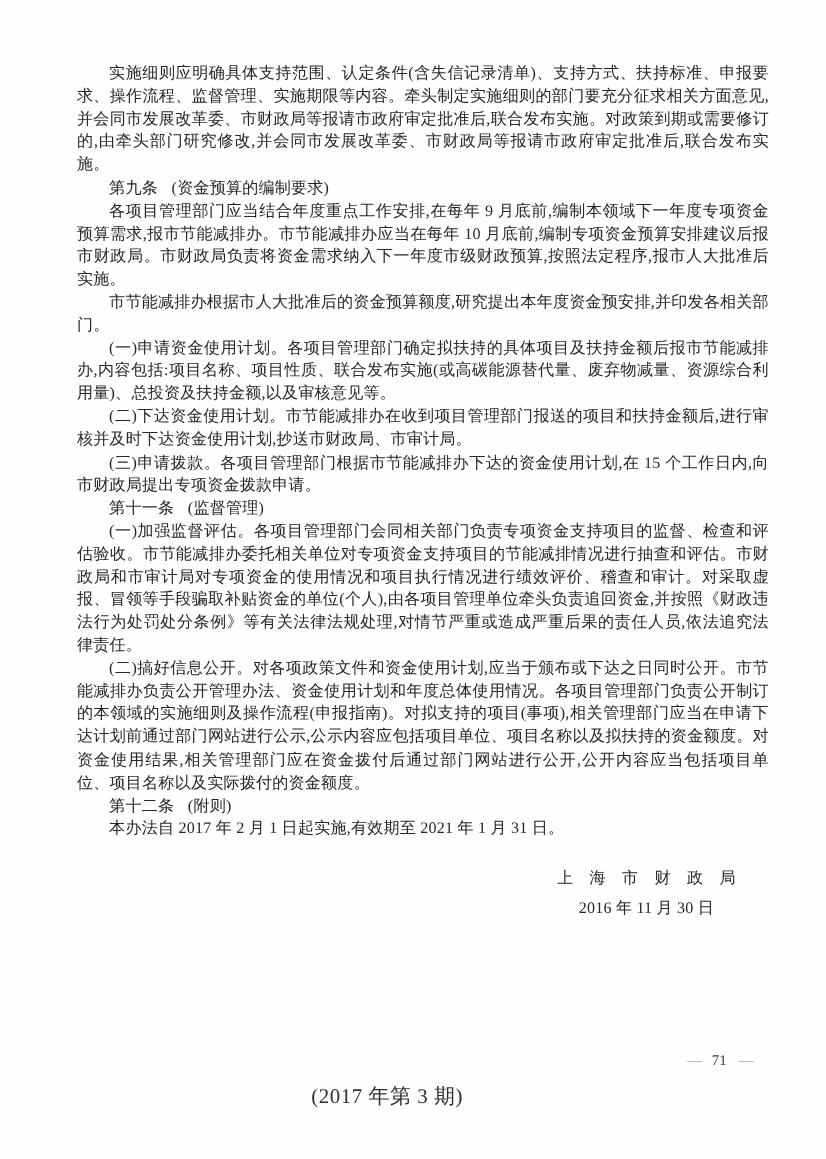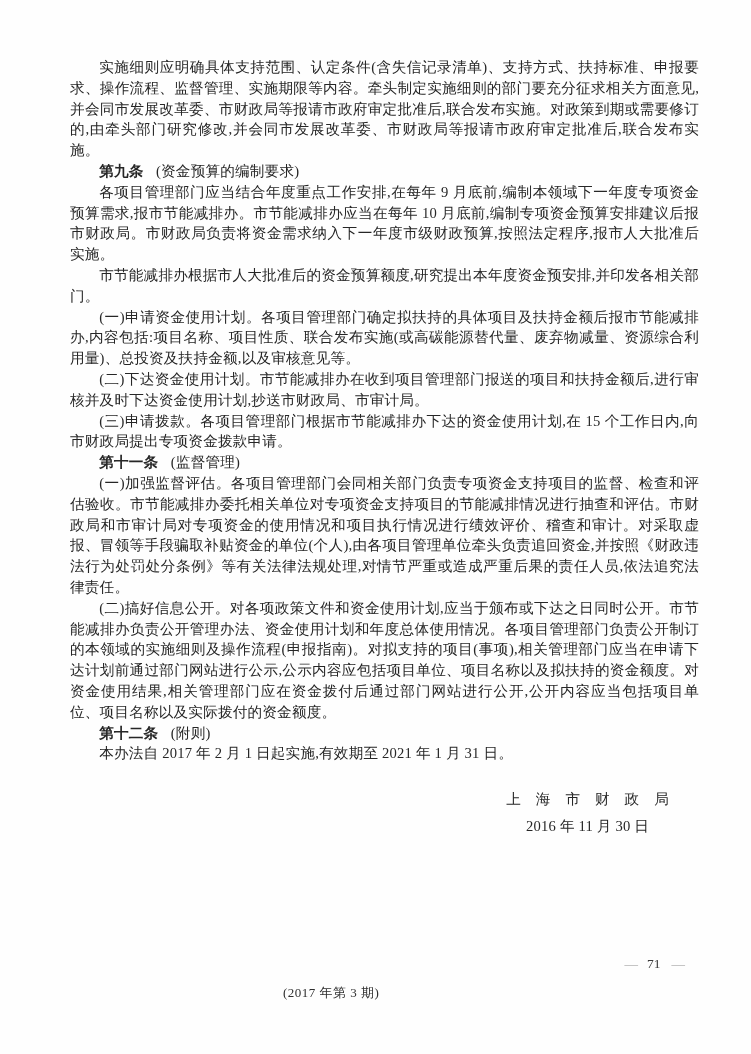--- a/index.html
+++ b/index.html
@@ -29,21 +29,21 @@
     line-height: 20.8px;
     text-align: justify;
     letter-spacing: 0.2px;
   }
   p.para, p.article {
     margin: 0;
     padding: 0;
     text-indent: 2em;
   }
   .article-label {
-    font-weight: bold;
+    font-weight: normal;
     margin-right: 0.85em;
   }
   .signature {
     margin-top: 22px;
     margin-left: auto;
     margin-right: 30px;
     width: fit-content;
     line-height: 26.5px;
     text-align: left;
     text-indent: 0;
@@ -54,21 +54,21 @@
   }
   .sig-date {
     margin: 0;
     text-align: center;
     white-space: nowrap;
   }
   .footer-issue {
     position: absolute;
     left: 283px;
     top: 984px;
-    font-size: 13px;
+    font-size: 19px;
     color: #2e2e2e;
     letter-spacing: 0.5px;
   }
   .footer-page {
     position: absolute;
     right: 66px;
     top: 956px;
     font-size: 13.5px;
     color: #3a3a3a;
   }

